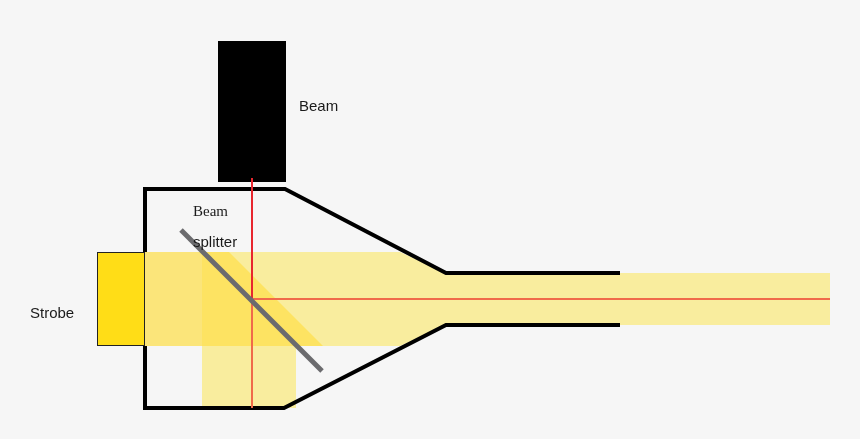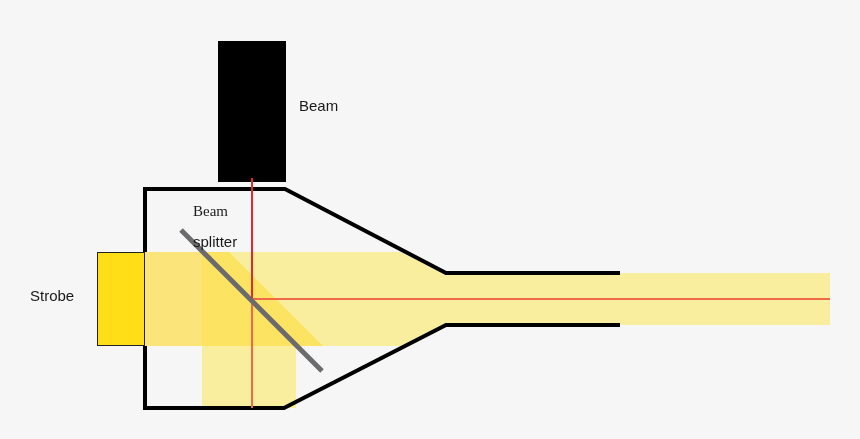--- a/index.html
+++ b/index.html
@@ -27,15 +27,15 @@
   <polyline points="145,346 145,408 284,408 446,325 620,325" fill="none" stroke="#000" stroke-width="4"></polyline>
 
   <line x1="252" y1="178" x2="252" y2="299" stroke="#e8262e" stroke-width="2"></line>
   <line x1="252" y1="299" x2="252" y2="408" stroke="#f06a4a" stroke-width="2"></line>
   <line x1="252" y1="299" x2="830" y2="299" stroke="#f06a4a" stroke-width="2"></line>
 
   <line x1="181" y1="230" x2="322" y2="371" stroke="#6b6b6e" stroke-width="5"></line>
 </svg>
 
 <div class="label" style="left:299px; top:95px;">Beam</div>
-<div class="label" style="left:30px; top:285px;">Strobe</div>
+<div class="label" style="left:30px; top:302px;">Strobe</div>
 <div class="label" style="left:193px; top:200px;font-family:Liberation Serif, serif;">Beam</div>
 <div class="label" style="left:193px; top:231px;">splitter</div>
 
 </body></html>

